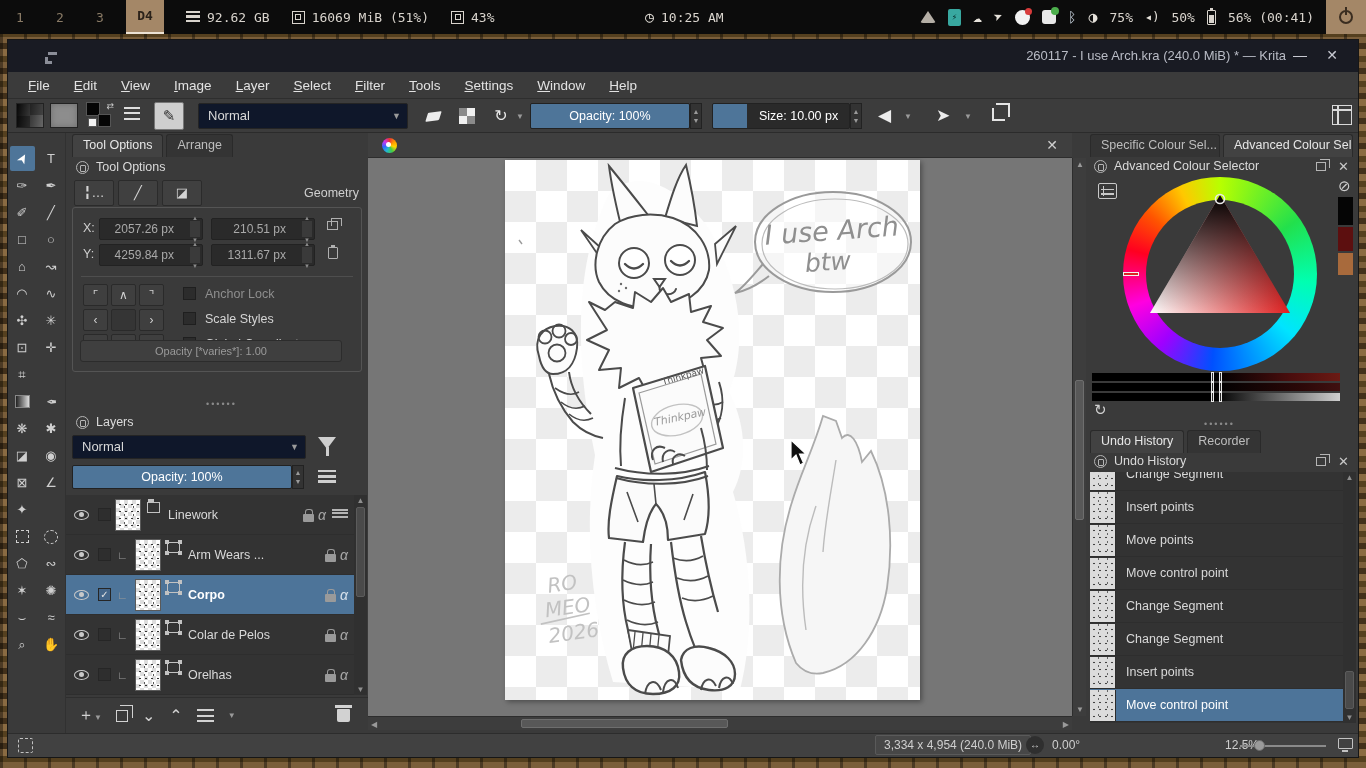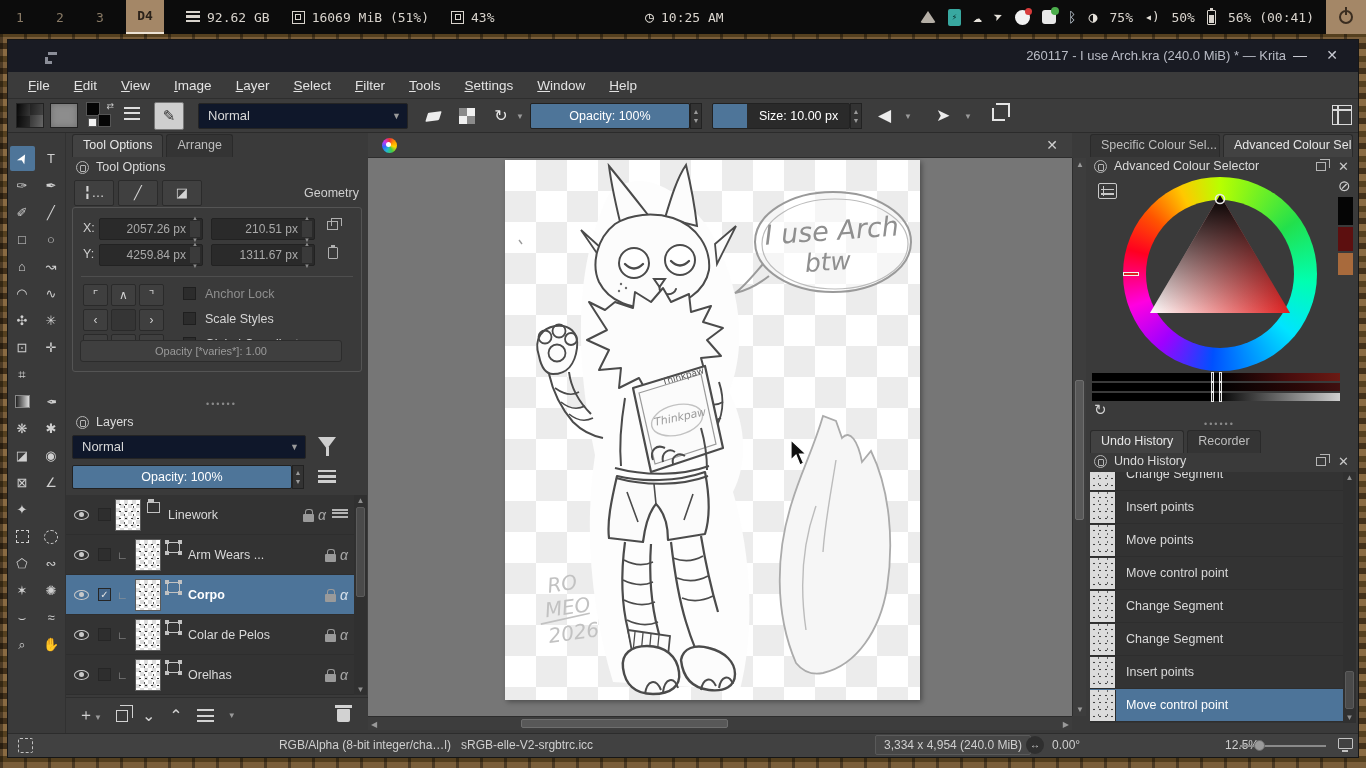--- a/index.html
+++ b/index.html
@@ -117,21 +117,21 @@
   .dots-handle { position:absolute; color:#8a8a8a; font-size:9px; letter-spacing:2px; }
 
   
   #ldock { left:58px; width:302px; }
   .opt-btn { position:absolute; width:40px; height:26px; background:#404040; border:1px solid #2b2b2b; border-radius:2px;
     color:#d5d5d5; text-align:center; line-height:24px; font-size:13px; }
   .geom-label { position:absolute; color:#cfcfcf; font-size:12.5px; }
   .groupbox { position:absolute; left:6px; top:74px; width:290px; height:165px; border:1px solid #545454; border-radius:3px; }
   .coord-label { position:absolute; color:#cfcfcf; font-size:12.5px; }
   .num-input { position:absolute; height:22px; background:#2a2a2a; border:1px solid #222; border-radius:2px;
-    color:#a9a9a9; font-size:12px; text-align:right; padding-right:16px; line-height:20px; }
+    color:#a9a9a9; font-size:12px; text-align:right; padding-right:28px; line-height:20px; }
   .num-input .spin { position:absolute; right:2px; top:2px; bottom:2px; width:10px; background:#3a3a3a; color:#8a8a8a;
     font-size:6px; display:flex; flex-direction:column; justify-content:center; align-items:center; gap:1.5px; }
   .link-ico { position:absolute; width:11px; height:9px; border:1.4px solid #b0b0b0; }
   .link-ico::after { content:''; position:absolute; left:3px; top:-4px; width:9px; height:7px; border:1.4px solid #b0b0b0; border-bottom:none; }
   .clip-ico { position:absolute; width:10px; height:12px; border:1.4px solid #b0b0b0; border-radius:1px; }
   .clip-ico::after { content:''; position:absolute; left:2px; top:-3px; width:4px; height:2.4px; background:#b0b0b0; }
   .hsep { position:absolute; height:1px; background:#4e4e4e; }
   .anch-btn { position:absolute; width:25px; height:22px; background:#3f3f3f; border:1px solid #2a2a2a; border-radius:2px;
     color:#d0d0d0; font-size:12px; text-align:center; line-height:20px; }
   .cbx { position:absolute; width:13px; height:13px; background:#2c2c2c; border:1px solid #1f1f1f; }
@@ -809,24 +809,20 @@
     </div>
     <div id="undo-scroll">
       <span class="sarrow" style="top:1px;">▲</span>
       <div class="thumb"></div>
       <span class="sarrow" style="bottom:1px;">▼</span>
     </div>
   </div>
 
   <div id="statusbar">
     <span class="sel-ico"></span>
-    <span id="sb-center">
-      <span>RGB/Alpha (8-bit integer/cha…l)</span>&nbsp;&nbsp;
-      <span>sRGB-elle-V2-srgbtrc.icc</span>
-    </span>
     <span id="sb-dims">3,334 x 4,954 (240.0 MiB)</span>
     <span class="rot-ico">↔</span>
     <span id="sb-rot">0.00°</span>
     <span id="sb-zoom">12.5%</span>
     <span class="zoom-track"></span>
     <span class="zoom-handle"></span>
     <span class="monitor-ico"></span>
   </div>
 </div>
 

